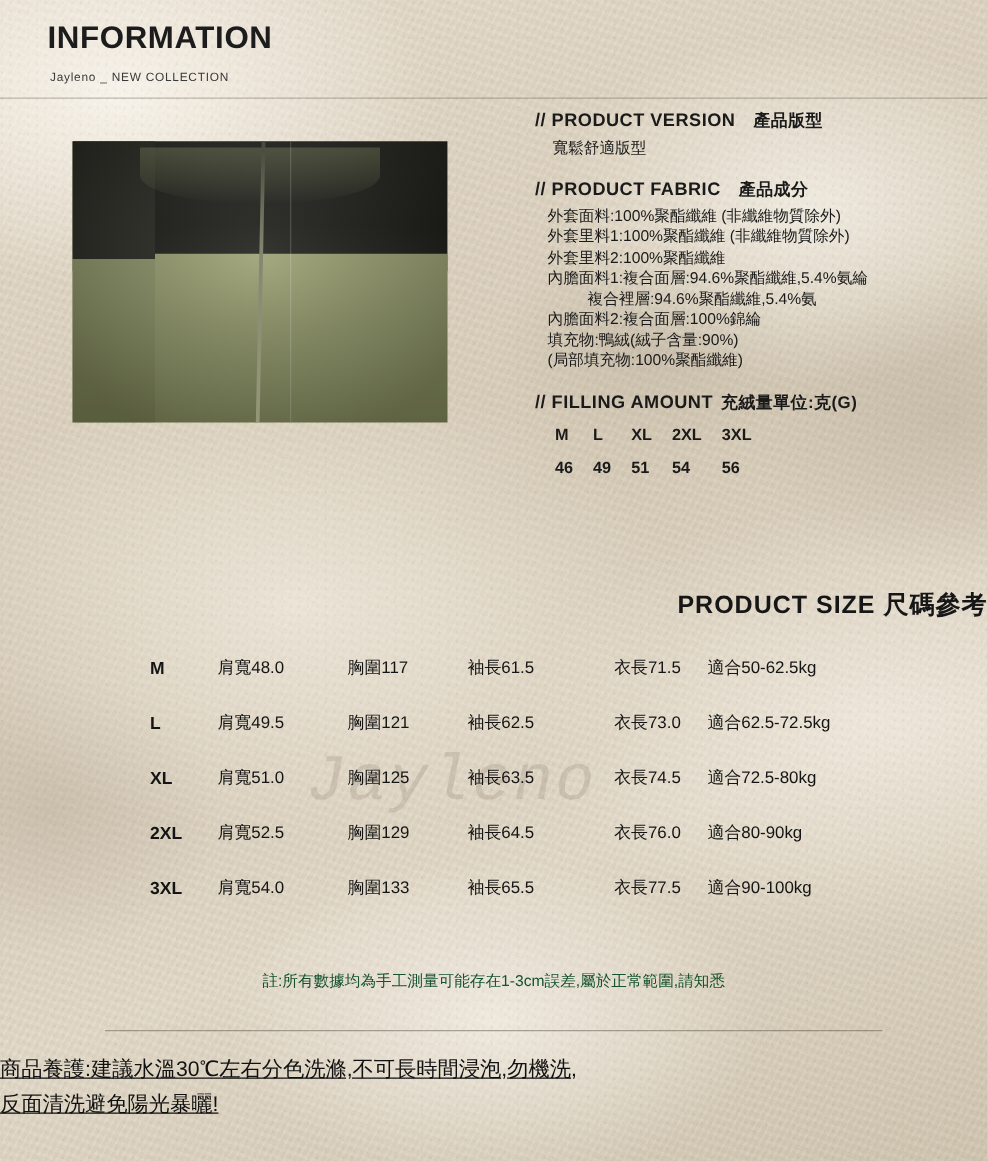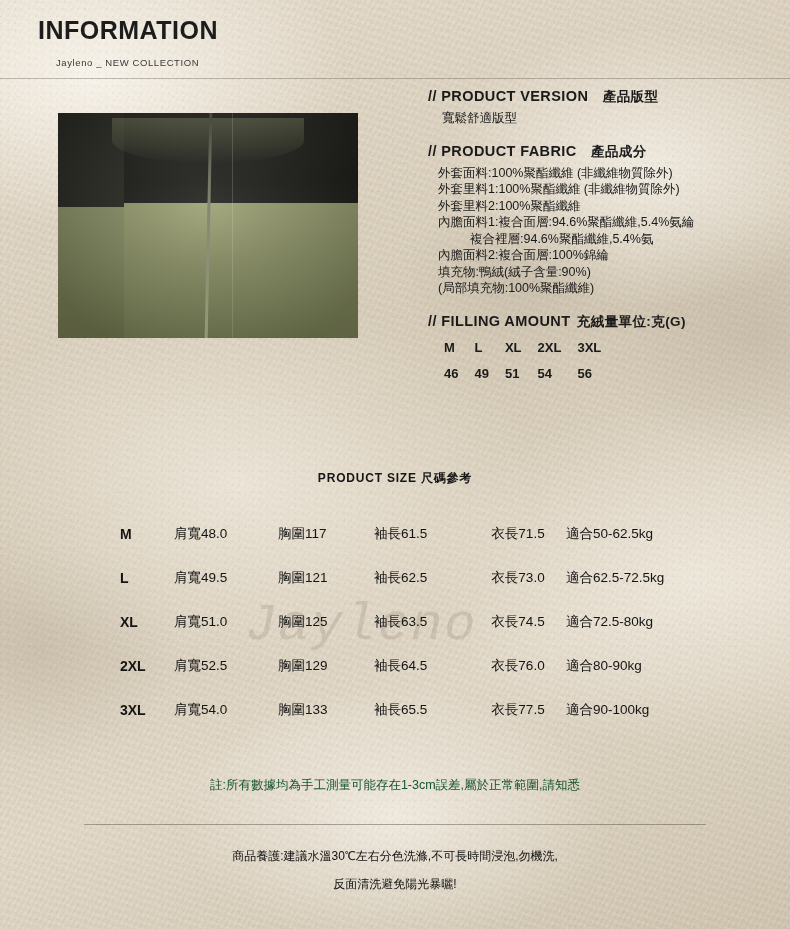--- a/index.html
+++ b/index.html
@@ -57,21 +57,21 @@
     position: absolute;
     left: 38px;
     top: 16px;
     font-size: 25px;
     font-weight: bold;
     letter-spacing: 0.5px;
     color: #1c1c1c;
   }
   .hdr-sub {
     position: absolute;
-    left: 56px;
+    left: 40px;
     top: 57px;
     font-size: 9.5px;
     letter-spacing: 0.6px;
     color: #3a3a3a;
   }
   .hdr-rule {
     position: absolute;
     left: 0;
     top: 78px;
     width: 790px;
@@ -171,22 +171,22 @@
   }
   .fill-tbl tr.sizes td { font-size: 13px; }
   .fill-tbl tr.vals td { font-size: 13px; padding-top: 8px; }
 
   
   .size-title {
     position: absolute;
     left: 0;
     top: 470px;
     width: 790px;
-    text-align: center;
-    font-size: 12px;
+    text-align: right;
+    font-size: 20px;
     font-weight: bold;
     letter-spacing: 0.8px;
     color: #161616;
   }
   .watermark {
     position: absolute;
     left: 245px;
     top: 596px;
     font-family: Liberation Mono, monospace;
     font-style: italic;
@@ -235,24 +235,25 @@
     top: 824px;
     width: 622px;
     height: 1px;
     background: rgba(80,72,60,0.45);
   }
   .care {
     position: absolute;
     left: 0;
     top: 842px;
     width: 790px;
-    text-align: center;
-    font-size: 12px;
+    text-align: left;
+    font-size: 17px;
     line-height: 28px;
     color: #111;
+    text-decoration: underline;
   }
 </style>
 </head>
 <body>
 
 <div class="bg"></div>
 <div class="grain"></div>
 
 <div class="content">
 

